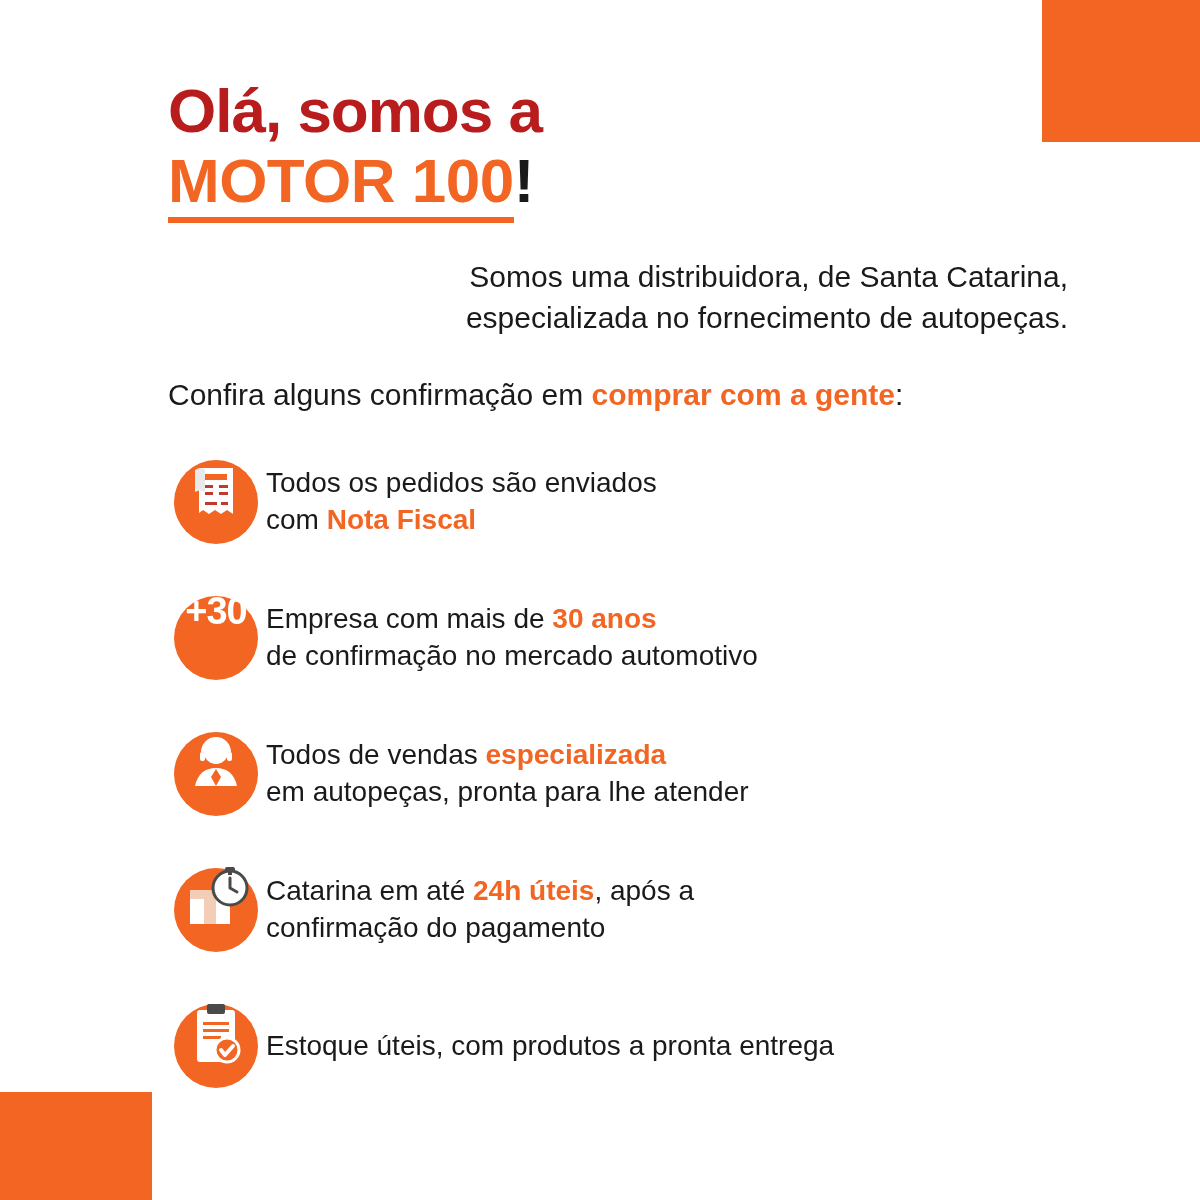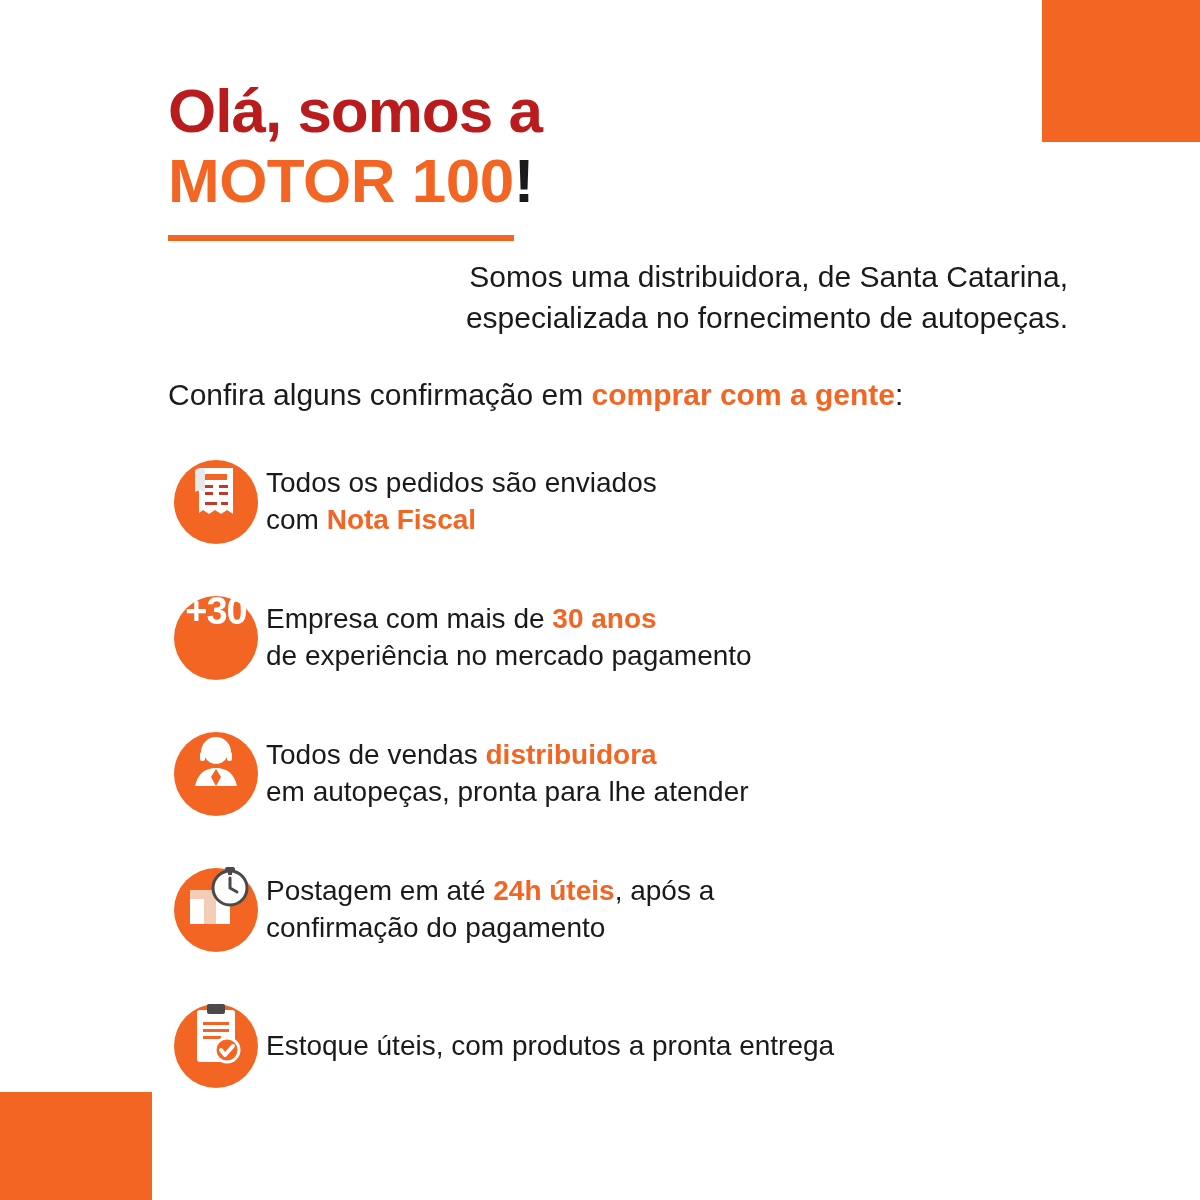--- a/index.html
+++ b/index.html
@@ -53,21 +53,21 @@
     font-size: 62px;
     font-weight: bold;
     color: #1a1a1a;
     letter-spacing: -0.5px;
     line-height: 1.1;
     margin: 4px 0 0 0;
   }
   .brand-underline {
     color: #F26522;
     border-bottom: 6px solid #F26522;
-    padding-bottom: 20px;
+    padding-bottom: 2px;
   }
 
   .intro {
     margin-top: 42px;
     font-size: 30px;
     line-height: 1.35;
     color: #1a1a1a;
     text-align: right;
   }
   .intro-line { display: block; }
@@ -168,57 +168,57 @@
       </div>
     </div>
 
     <div class="benefit-row">
       <div class="benefit-icon">
         <div class="circle"></div>
         <span class="badge-30">+30</span>
       </div>
       <div class="benefit-text">
         <span>Empresa com mais de </span><span class="accent">30 anos</span>
-        <span class="l2">de experiência no mercado pagamento</span>
+        <span class="l2">de confirmação no mercado automotivo</span>
       </div>
     </div>
 
     <div class="benefit-row">
       <div class="benefit-icon">
         <div class="circle"></div>
         <svg class="ico" width="70" height="70" viewBox="0 0 70 70">
           <circle cx="35" cy="26" r="12" fill="#ffffff"></circle>
           <path d="M14 60 q4 -18 21 -18 q17 0 21 18 z" fill="#ffffff"></path>
           <path d="M22 26 a13 13 0 0 1 26 0" fill="none" stroke="#ffffff" stroke-width="4"></path>
           <rect x="19" y="26" width="5" height="9" rx="2" fill="#ffffff"></rect>
           <rect x="46" y="26" width="5" height="9" rx="2" fill="#ffffff"></rect>
           <path d="M35 43 l5 8 -5 9 -5 -9 z" fill="#F26522"></path>
         </svg>
       </div>
       <div class="benefit-text">
-        <span>Todos de vendas </span><span class="accent">distribuidora</span>
+        <span>Todos de vendas </span><span class="accent">especializada</span>
         <span class="l2">em autopeças, pronta para lhe atender</span>
       </div>
     </div>
 
     <div class="benefit-row">
       <div class="benefit-icon">
         <div class="circle"></div>
         <svg class="ico" width="76" height="76" viewBox="0 0 76 76">
           <rect x="12" y="34" width="40" height="28" fill="#ffffff"></rect>
           <rect x="12" y="28" width="40" height="9" fill="#f3cdb5"></rect>
           <rect x="26" y="28" width="12" height="34" fill="#f3cdb5"></rect>
           <circle cx="52" cy="26" r="17" fill="#ffffff" stroke="#4a4a4a" stroke-width="3"></circle>
           <rect x="47" y="5" width="10" height="5" rx="2" fill="#4a4a4a"></rect>
           <rect x="50" y="9" width="4" height="4" fill="#4a4a4a"></rect>
           <path d="M52 26 l0 -10 M52 26 l7 4" stroke="#4a4a4a" stroke-width="3" fill="none" stroke-linecap="round"></path>
         </svg>
       </div>
       <div class="benefit-text">
-        <span>Postagem em até </span><span class="accent">24h úteis</span><span>, após a</span>
+        <span>Catarina em até </span><span class="accent">24h úteis</span><span>, após a</span>
         <span class="l2">confirmação do pagamento</span>
       </div>
     </div>
 
     <div class="benefit-row">
       <div class="benefit-icon">
         <div class="circle"></div>
         <svg class="ico" width="70" height="74" viewBox="0 0 70 74">
           <rect x="16" y="12" width="38" height="52" rx="3" fill="#ffffff"></rect>
           <rect x="26" y="6" width="18" height="10" rx="2" fill="#4a4a4a"></rect>

